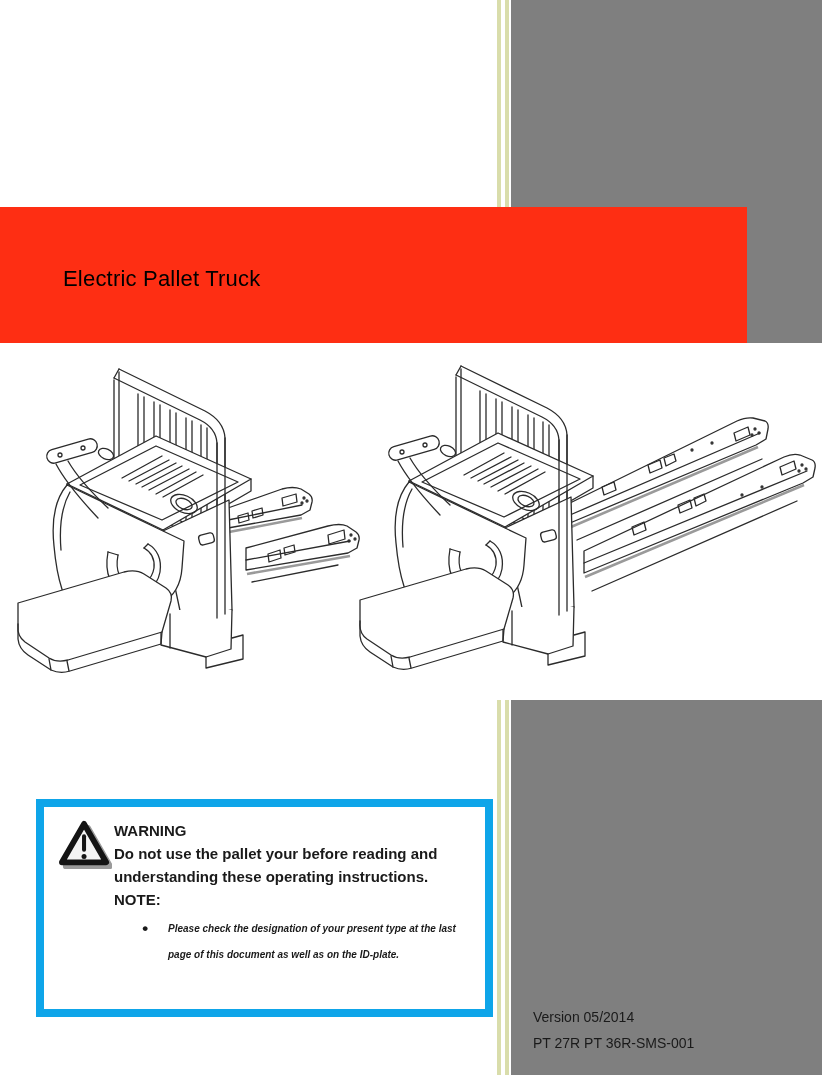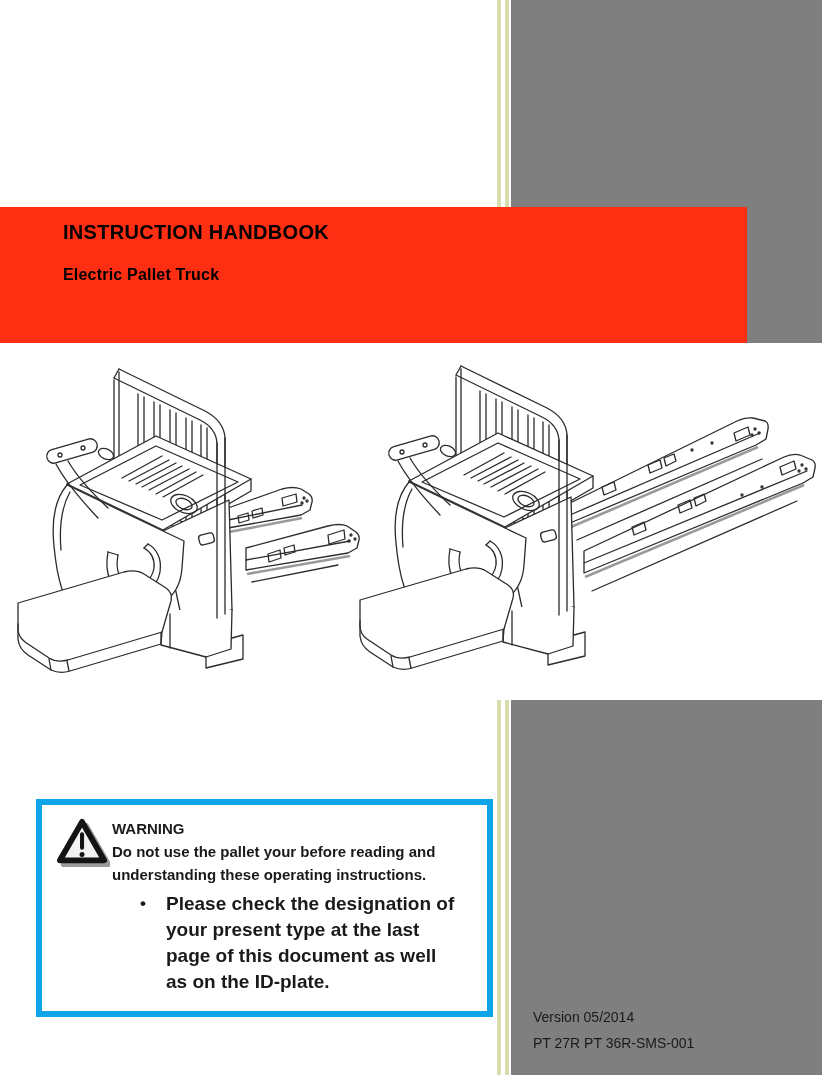--- a/index.html
+++ b/index.html
@@ -19,36 +19,36 @@
       var(--stripe-olive,#d9ddab) 8.5px 12.5px, #fff 12.5px 13px);
   }
   .stripes-top    { top:0;    height:207px; }
   .stripes-bottom { top:700px; height:375px; }
 
   .banner {
     position:absolute; left:0; top:207px; width:747px; height:136px;
     background:var(--banner-bg,#fe2e13); color:var(--banner-text,#000); z-index:3;
   }
   .banner-title   { position:absolute; left:63px; top:221px; font-size:20px; font-weight:bold; letter-spacing:.3px; z-index:4; }
-  .banner-subtitle{ position:absolute; left:63px; top:266px; font-size:16px; font-weight:bold; letter-spacing:.2px; z-index:4; }
+  .banner-subtitle{ position:absolute; left:63px; top:266px; font-size:22px; font-weight:normal; letter-spacing:.2px; z-index:4; }
 
   .truck-svg { position:absolute; z-index:2; }
   .truck-left  { left:10px;  top:358px; width:352px; height:322px; }
   .truck-right { left:352px; top:355px; width:470px; height:346px; }
 
   .warning-box {
     position:absolute; left:36px; top:799px; width:457px; height:218px;
-    border:6px solid #0ea5e9; box-sizing:border-box; z-index:2; color:var(--ink,#1a1a1a);
+    border:8px solid #0ea5e9; box-sizing:border-box; z-index:2; color:var(--ink,#1a1a1a);
   }
   .warning-icon { position:absolute; left:14px; top:13px; width:54px; height:50px; }
   .wtext { position:absolute; left:70px; top:12px; font-weight:bold; }
   .w-title { font-size:15px; line-height:23px; }
   .w-para  { font-size:15px; line-height:23px; width:392px; }
   .w-note  { font-size:15px; line-height:23px; }
-  .w-list  { margin:5px 0 0 0; padding:0; list-style:none; font-size:19px; line-height:26px; width:345px; }
+  .w-list  { margin:5px 0 0 0; padding:0; list-style:none; font-size:10px; line-height:26px; width:345px;font-style:italic; }
   .w-list li { position:relative; padding-left:54px; }
   .w-list li::before { content:"\2022"; position:absolute; left:28px; top:0; font-size:17px; }
 
   .footer-line { position:absolute; left:533px; font-size:14px; color:var(--ink,#1a1a1a); z-index:2; }
   .footer-version { top:977px;margin-top:32px; }
   .footer-code    { top:993px;margin-top:42px; }
 
   svg .ln { stroke:#2b2b2b; stroke-width:1.3; fill:none; stroke-linejoin:round; stroke-linecap:round; }
   svg .fl { stroke:#2b2b2b; stroke-width:1.3; fill:#fff; stroke-linejoin:round; stroke-linecap:round; }
   svg .band { stroke:#9a9a9a; stroke-width:2.6; fill:none; }
@@ -109,21 +109,20 @@
       </g>
     </defs>
   </svg>
 
   <div class="gray-panel gray-top"></div>
   <div class="gray-panel gray-bottom"></div>
   <div class="stripes stripes-top"></div>
   <div class="stripes stripes-bottom"></div>
 
   <div class="banner"></div>
-  <div class="banner-title">INSTRUCTION HANDBOOK</div>
   <div class="banner-subtitle">Electric Pallet Truck</div>
 
   <svg class="truck-svg truck-left" viewBox="0 0 352 322">
     <g>
       <path class="fl" d="M218,150 L272,131 Q283,128 291,131 L299,136 Q303,139 302,144 L300,152 L291,157 L218,170 Z"></path>
       <path class="ln" d="M218,162 L292,147"></path>
       <path class="ln" d="M272,140 L286,136 L287,144 L273,148 Z"></path>
       <path class="ln" d="M228,158 L238,155 L239,162 L229,165 Z M242,153 L252,150 L253,157 L243,160 Z"></path>
       <circle class="ln" cx="294" cy="140" r="1"></circle>
         <circle class="ln" cx="297" cy="143" r="1"></circle>
@@ -175,20 +174,21 @@
   <div class="warning-box">
     <svg class="warning-icon" viewBox="0 0 56 52">
       <path d="M31,8 L54,48 L8,48 Z" fill="#9a9a9a" stroke="#9a9a9a" stroke-width="6" stroke-linejoin="round"></path>
       <path d="M27,4 L50,44 L4,44 Z" fill="#f3f3f3" stroke="#141414" stroke-width="6" stroke-linejoin="round"></path>
       <path d="M27,17 L27,31" stroke="#141414" stroke-width="4.2" stroke-linecap="round" fill="none"></path>
       <circle cx="27" cy="38" r="2.6" fill="#141414"></circle>
     </svg>
     <div class="wtext">
       <div class="w-title">WARNING</div>
       <div class="w-para">Do not use the pallet your before reading and understanding these operating instructions.</div>
+      <div class="w-note">NOTE:</div>
       <ul class="w-list">
         <li>Please check the designation of your present type at the last page of this document as well as on the ID-plate.</li>
       </ul>
     </div>
   </div>
 
   <div class="footer-line footer-version">Version 05/2014</div>
   <div class="footer-line footer-code">PT 27R PT 36R-SMS-001</div>
 
 </div>

